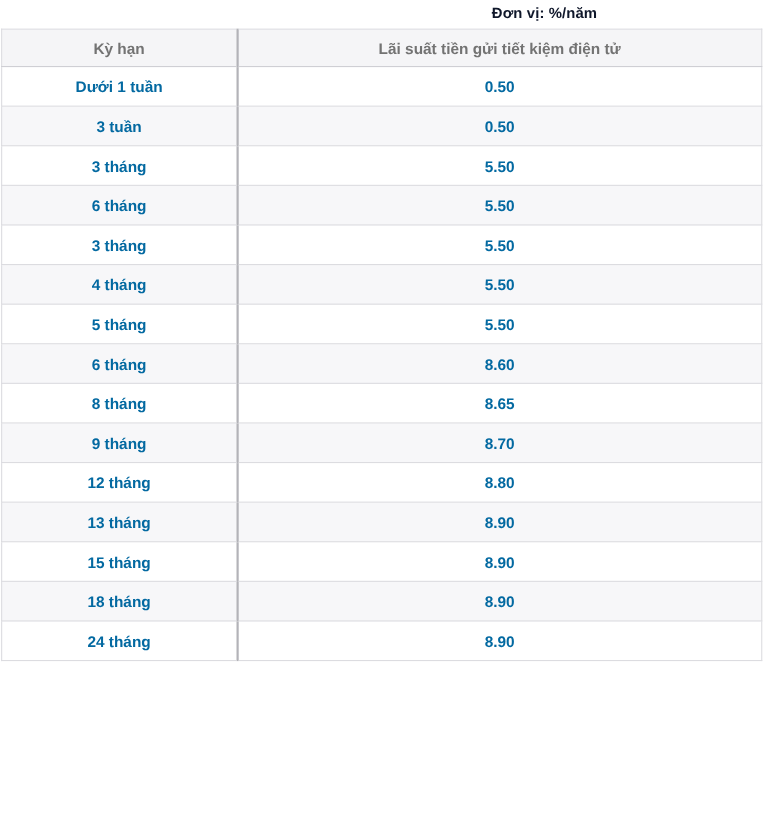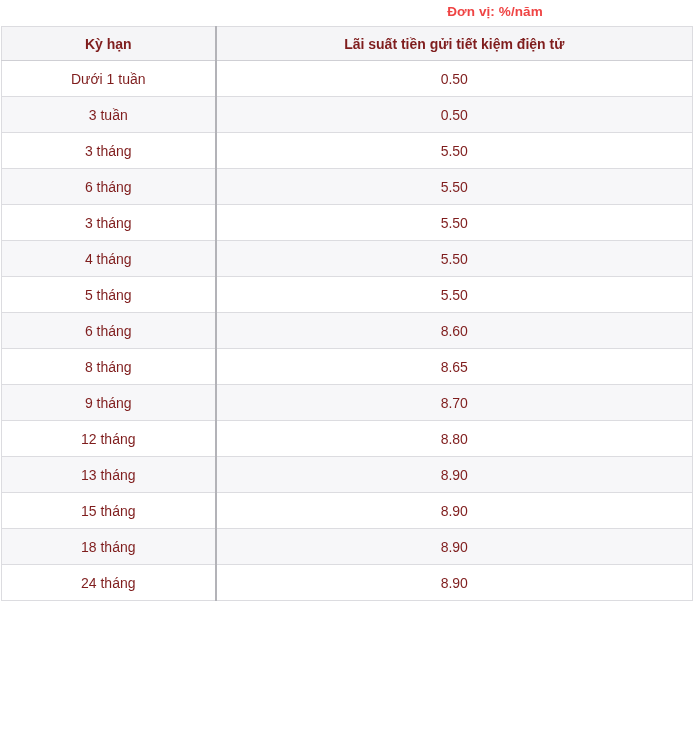--- a/index.html
+++ b/index.html
@@ -16,21 +16,21 @@
     height: 756px;
   }
   .unit-label {
     position: absolute;
     top: 4px;
     left: 380px;
     width: 230px;
     text-align: center;
     font-size: 13.5px;
     font-weight: bold;
-    color: #ef4444;
+    color: #0f172a;
     letter-spacing: 0.1px;
   }
   table.rate-table {
     position: absolute;
     top: 26px;
     left: 1px;
     width: 692px;
     border-collapse: collapse;
     table-layout: fixed;
   }
@@ -42,30 +42,30 @@
   }
   th:first-child, td:first-child {
     width: 214px;
     border-right: 2px solid #b3b3b8;
   }
   thead th {
     height: 34px;
     background: #f5f5f7;
     font-size: 14px;
     font-weight: bold;
-    color: #7f1d1d;
+    color: #737373;
     text-align: center;
     vertical-align: middle;
     border-bottom: 1px solid #cfcfd4;
   }
   tbody td {
     height: 36px;
     font-size: 14px;
-    font-weight: normal;
-    color: #7f1d1d;
+    font-weight: bold;
+    color: #0369a1;
     text-align: center;
     vertical-align: middle;
     background: #ffffff;
   }
   tbody tr:nth-child(even) td {
     background: #f7f7f9;
   }
 </style>
 </head>
 <body>

